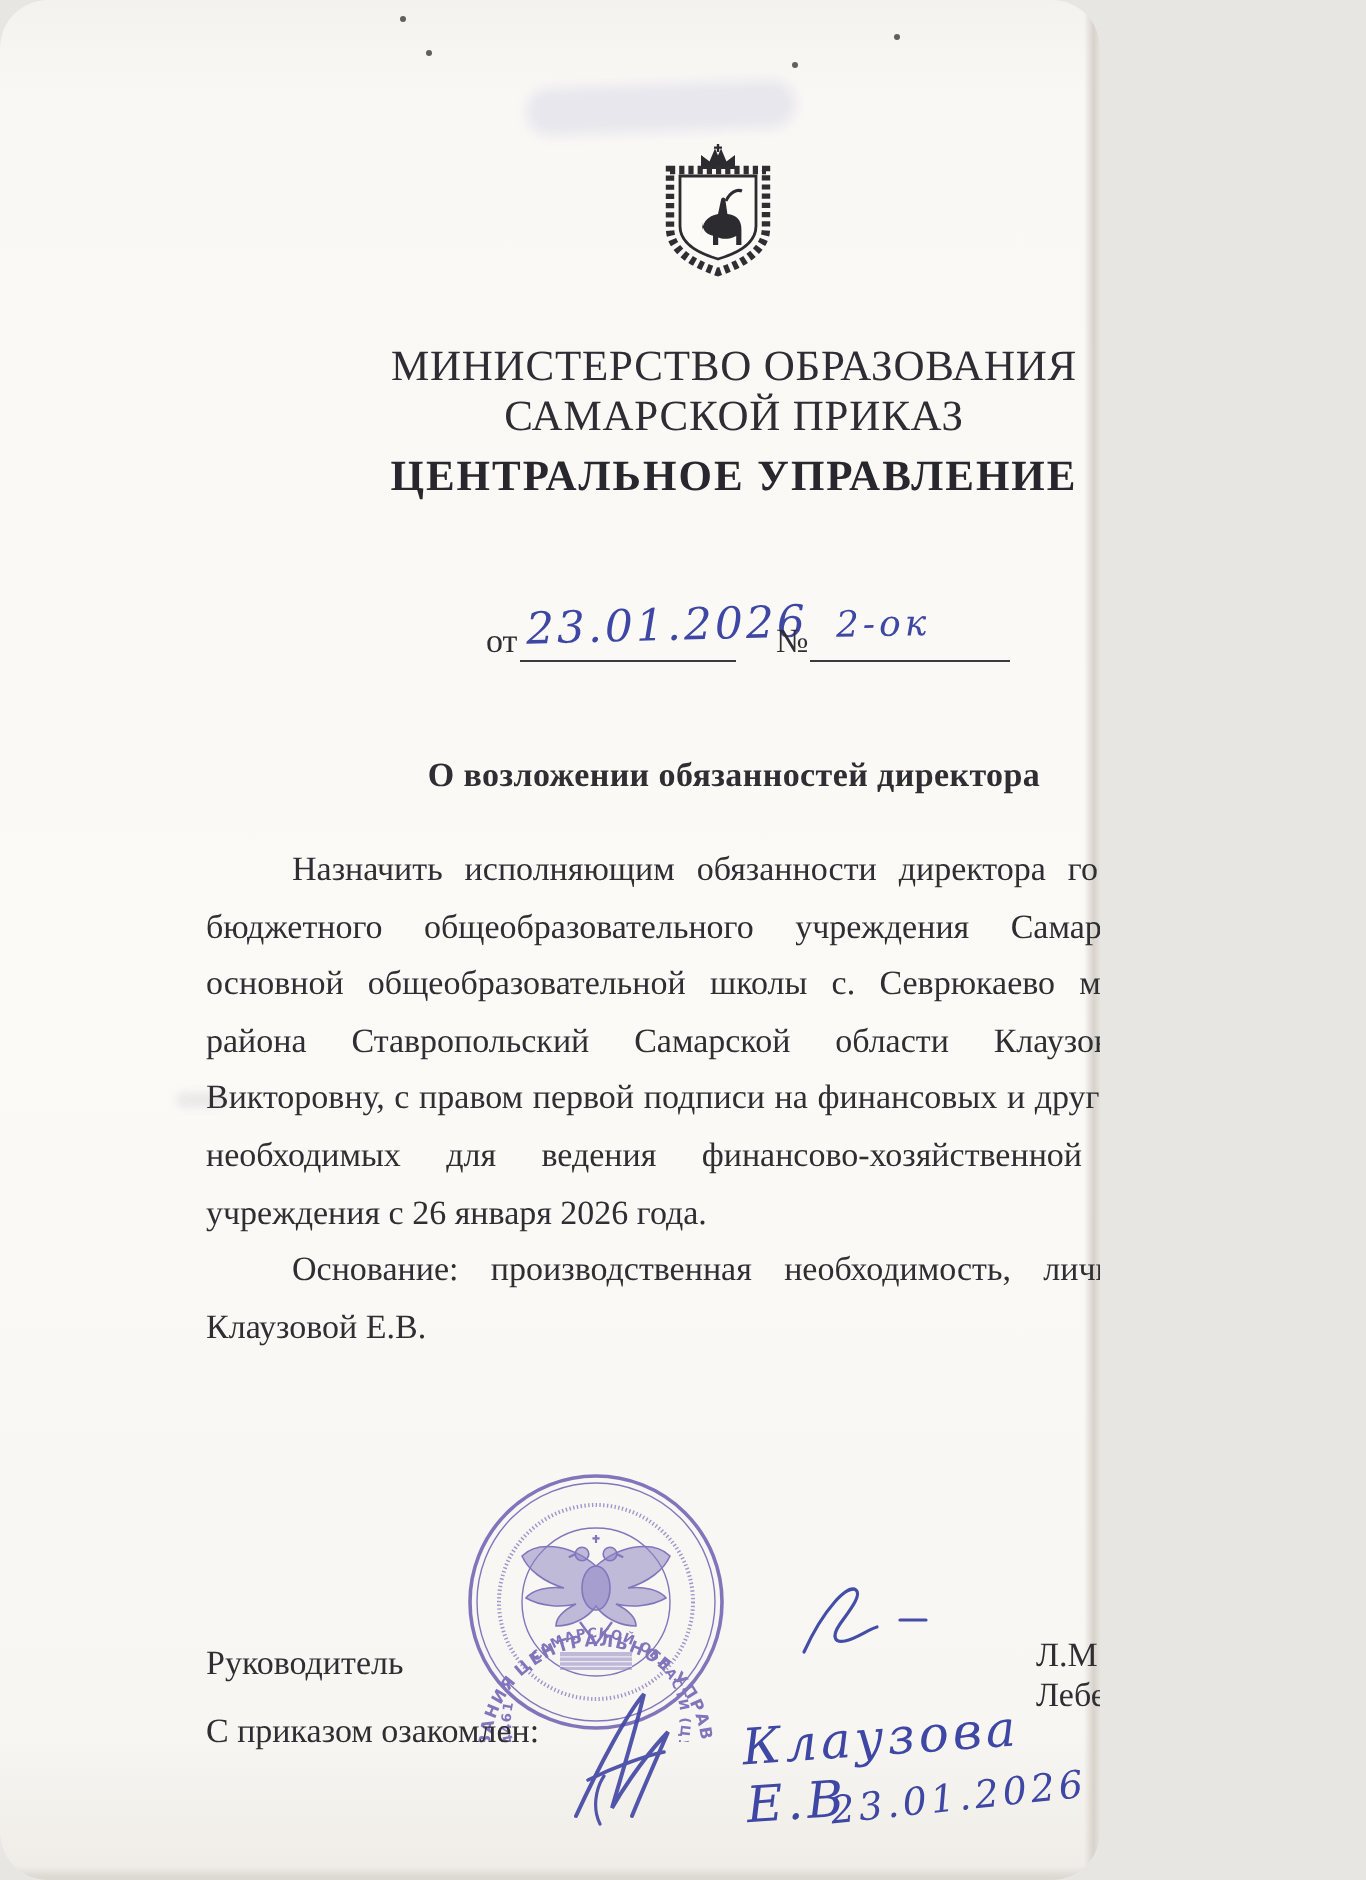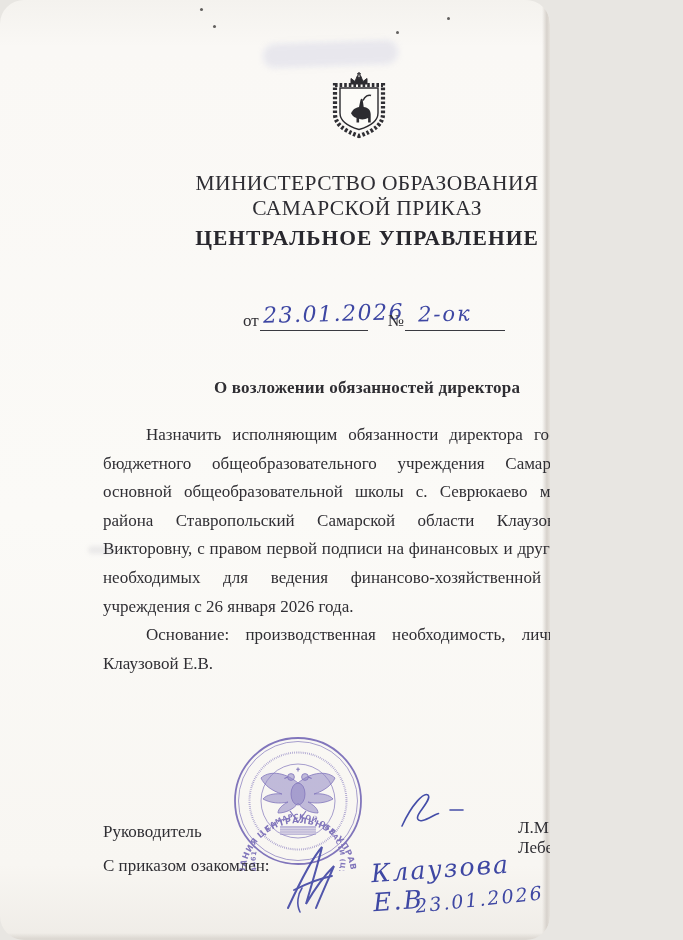--- a/index.html
+++ b/index.html
@@ -64,21 +64,21 @@
 
   <div class="abs centerband org" style="top:171px;">МИНИСТЕРСТВО ОБРАЗОВАНИЯ</div>
   <div class="abs centerband org" style="top:196px;">САМАРСКОЙ ПРИКАЗ</div>
   <div class="abs centerband division" style="top:226px;">ЦЕНТРАЛЬНОЕ УПРАВЛЕНИЕ</div>
 
   <div class="abs plain" style="left:243px;top:311px;">от</div>
   <div class="abs rule" style="left:260px;top:330px;width:108px;"></div>
   <div class="abs hand" style="left:263px;top:301px;font-size:22px;letter-spacing:1.5px;transform:rotate(-1.5deg);">23.01.2026</div>
   <div class="abs plain" style="left:388px;top:311px;">№</div>
   <div class="abs rule" style="left:405px;top:330px;width:100px;"></div>
-  <div class="abs hand" style="left:418px;top:302px;font-size:21px;letter-spacing:2px;transform:rotate(-1deg);">2-ок</div>
+  <div class="abs hand" style="left:418px;top:302px;font-size:18px;letter-spacing:2px;transform:rotate(-1deg);">2-ок</div>
 
   <div class="abs centerband subject" style="top:378px;">О возложении обязанностей директора</div>
 
   <div class="abs bodytext">
     <p>Назначить исполняющим обязанности директора государственного бюджетного общеобразовательного учреждения Самарской области основной общеобразовательной школы с. Севрюкаево муниципального района Ставропольский Самарской области Клаузову Екатерину Викторовну, с правом первой подписи на финансовых и других документах, необходимых для ведения финансово-хозяйственной деятельности учреждения с 26 января 2026 года.</p>
     <p>Основание: производственная необходимость, личное заявление Клаузовой Е.В.</p>
   </div>
 
   <div class="abs plain" style="left:103px;top:786px;margin-top:36px;">Руководитель</div>
   <div class="abs plain" style="left:518px;top:818px;">Л.М. Лебедева</div>

